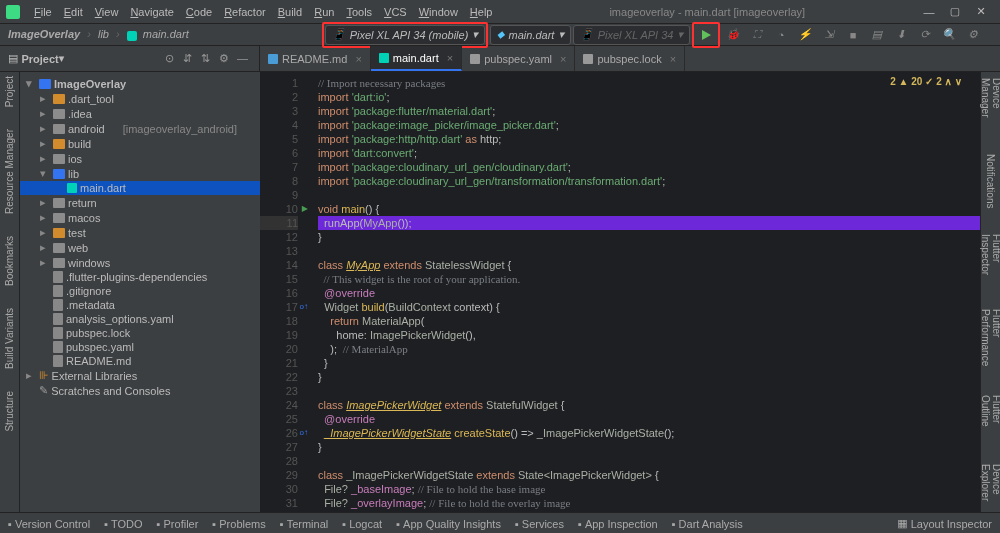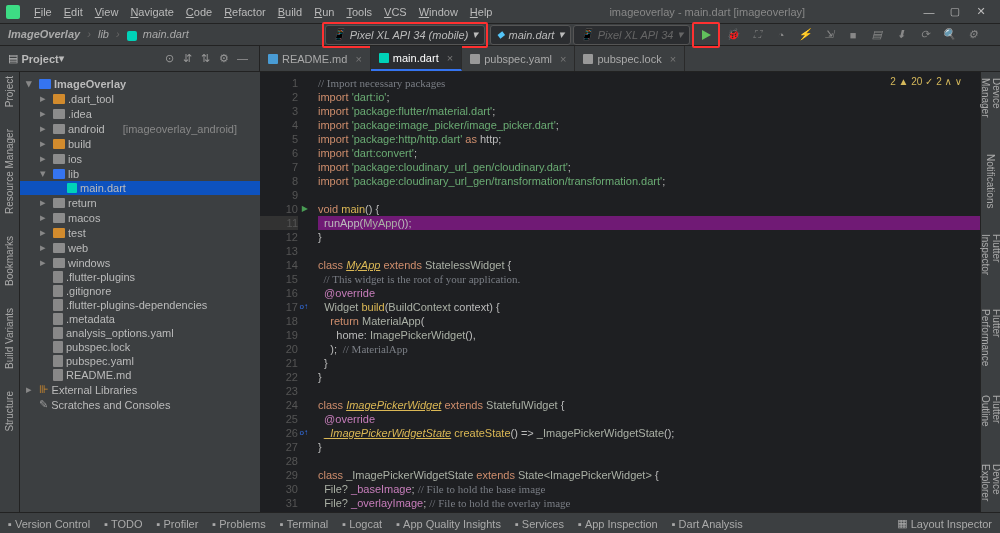--- a/index.html
+++ b/index.html
@@ -45,23 +45,23 @@
 .tree-row .muted { color: #888; margin-left: 3px; padding-left: 12px; }
 .ind-0 { padding-left: 6px; } .ind-1 { padding-left: 20px; } .ind-2 { padding-left: 34px; }
 .editor-area { flex: 1; display: flex; background: #1e1f22; position: relative; font-family: "JetBrains Mono","Consolas",monospace; font-size: 11px; }
 .gutter { width: 44px; background: #1e1f22; color: #555; text-align: right; padding: 4px 6px 0 0; line-height: 14px; }
 .gutter .gl { height: 14px; position: relative; }
 .gutter .gl.hl { background: #323232; }
 .gutter .run-ico { position: absolute; right: -10px; color: #499c54; font-size: 8px; }
 .gutter .ov-ico { position: absolute; right: -10px; color: #3574f0; font-size: 8px; }
 .code { flex: 1; padding: 4px 0 0 14px; line-height: 14px; white-space: pre; }
 .code .cl { height: 14px; }
-.code .cl.hl { background: #701a75; }
+.code .cl.hl { background: #6d28d9; }
 .kw { color: #cf8e6d; } .str { color: #6aab73; } .cmt { color: #7a7e85; font-family: Liberation Serif, serif; } .cls { color: #dbb855; font-style: italic; text-decoration: underline; } .fn { color: #dbb855; } .var { color: #c77dbb; } .type { color: #aab0a5; }
-.editor-warn { position: absolute; top: 4px; right: 18px; color: #d5b85b; font-size: 10px; }
+.editor-warn { position: absolute; top: 4px; right: 18px; color: #d5b85b; font-size: 10px; font-weight: bold; }
 .right-rail { width: 20px; background: #3c3f41; border-left: 1px solid #222; display: flex; flex-direction: column; align-items: center; padding-top: 6px; gap: 26px; }
 .right-rail .vert { writing-mode: vertical-rl; color: #aaa; font-size: 10px; }
 .bottom-tools { height: 22px; background: #3c3f41; border-top: 1px solid #222; display: flex; align-items: center; padding: 0 8px; gap: 12px; color: #aaa; font-size: 10px; }
 .bottom-tools .tool { display: flex; align-items: center; gap: 3px; }
 .bottom-tools .spacer { flex: 1; }
 svg { display: block; }
 </style>
 </head>
 <body>
 
@@ -230,31 +230,26 @@
         <span>web</span>
       </div>
       <div class="tree-row ind-1">
         <span class="arrow">▸</span>
         <span class="folder"></span>
         <span>windows</span>
       </div>
       <div class="tree-row ind-1">
         <span class="arrow"></span>
         <span class="file"></span>
-        <span>.flutter-plugins</span>
+        <span>.flutter-plugins-dependencies</span>
       </div>
       <div class="tree-row ind-1">
         <span class="arrow"></span>
         <span class="file"></span>
         <span>.gitignore</span>
-      </div>
-      <div class="tree-row ind-1">
-        <span class="arrow"></span>
-        <span class="file"></span>
-        <span>.flutter-plugins-dependencies</span>
       </div>
       <div class="tree-row ind-1">
         <span class="arrow"></span>
         <span class="file"></span>
         <span>.metadata</span>
       </div>
       <div class="tree-row ind-1">
         <span class="arrow"></span>
         <span class="file"></span>
         <span>analysis_options.yaml</span>

